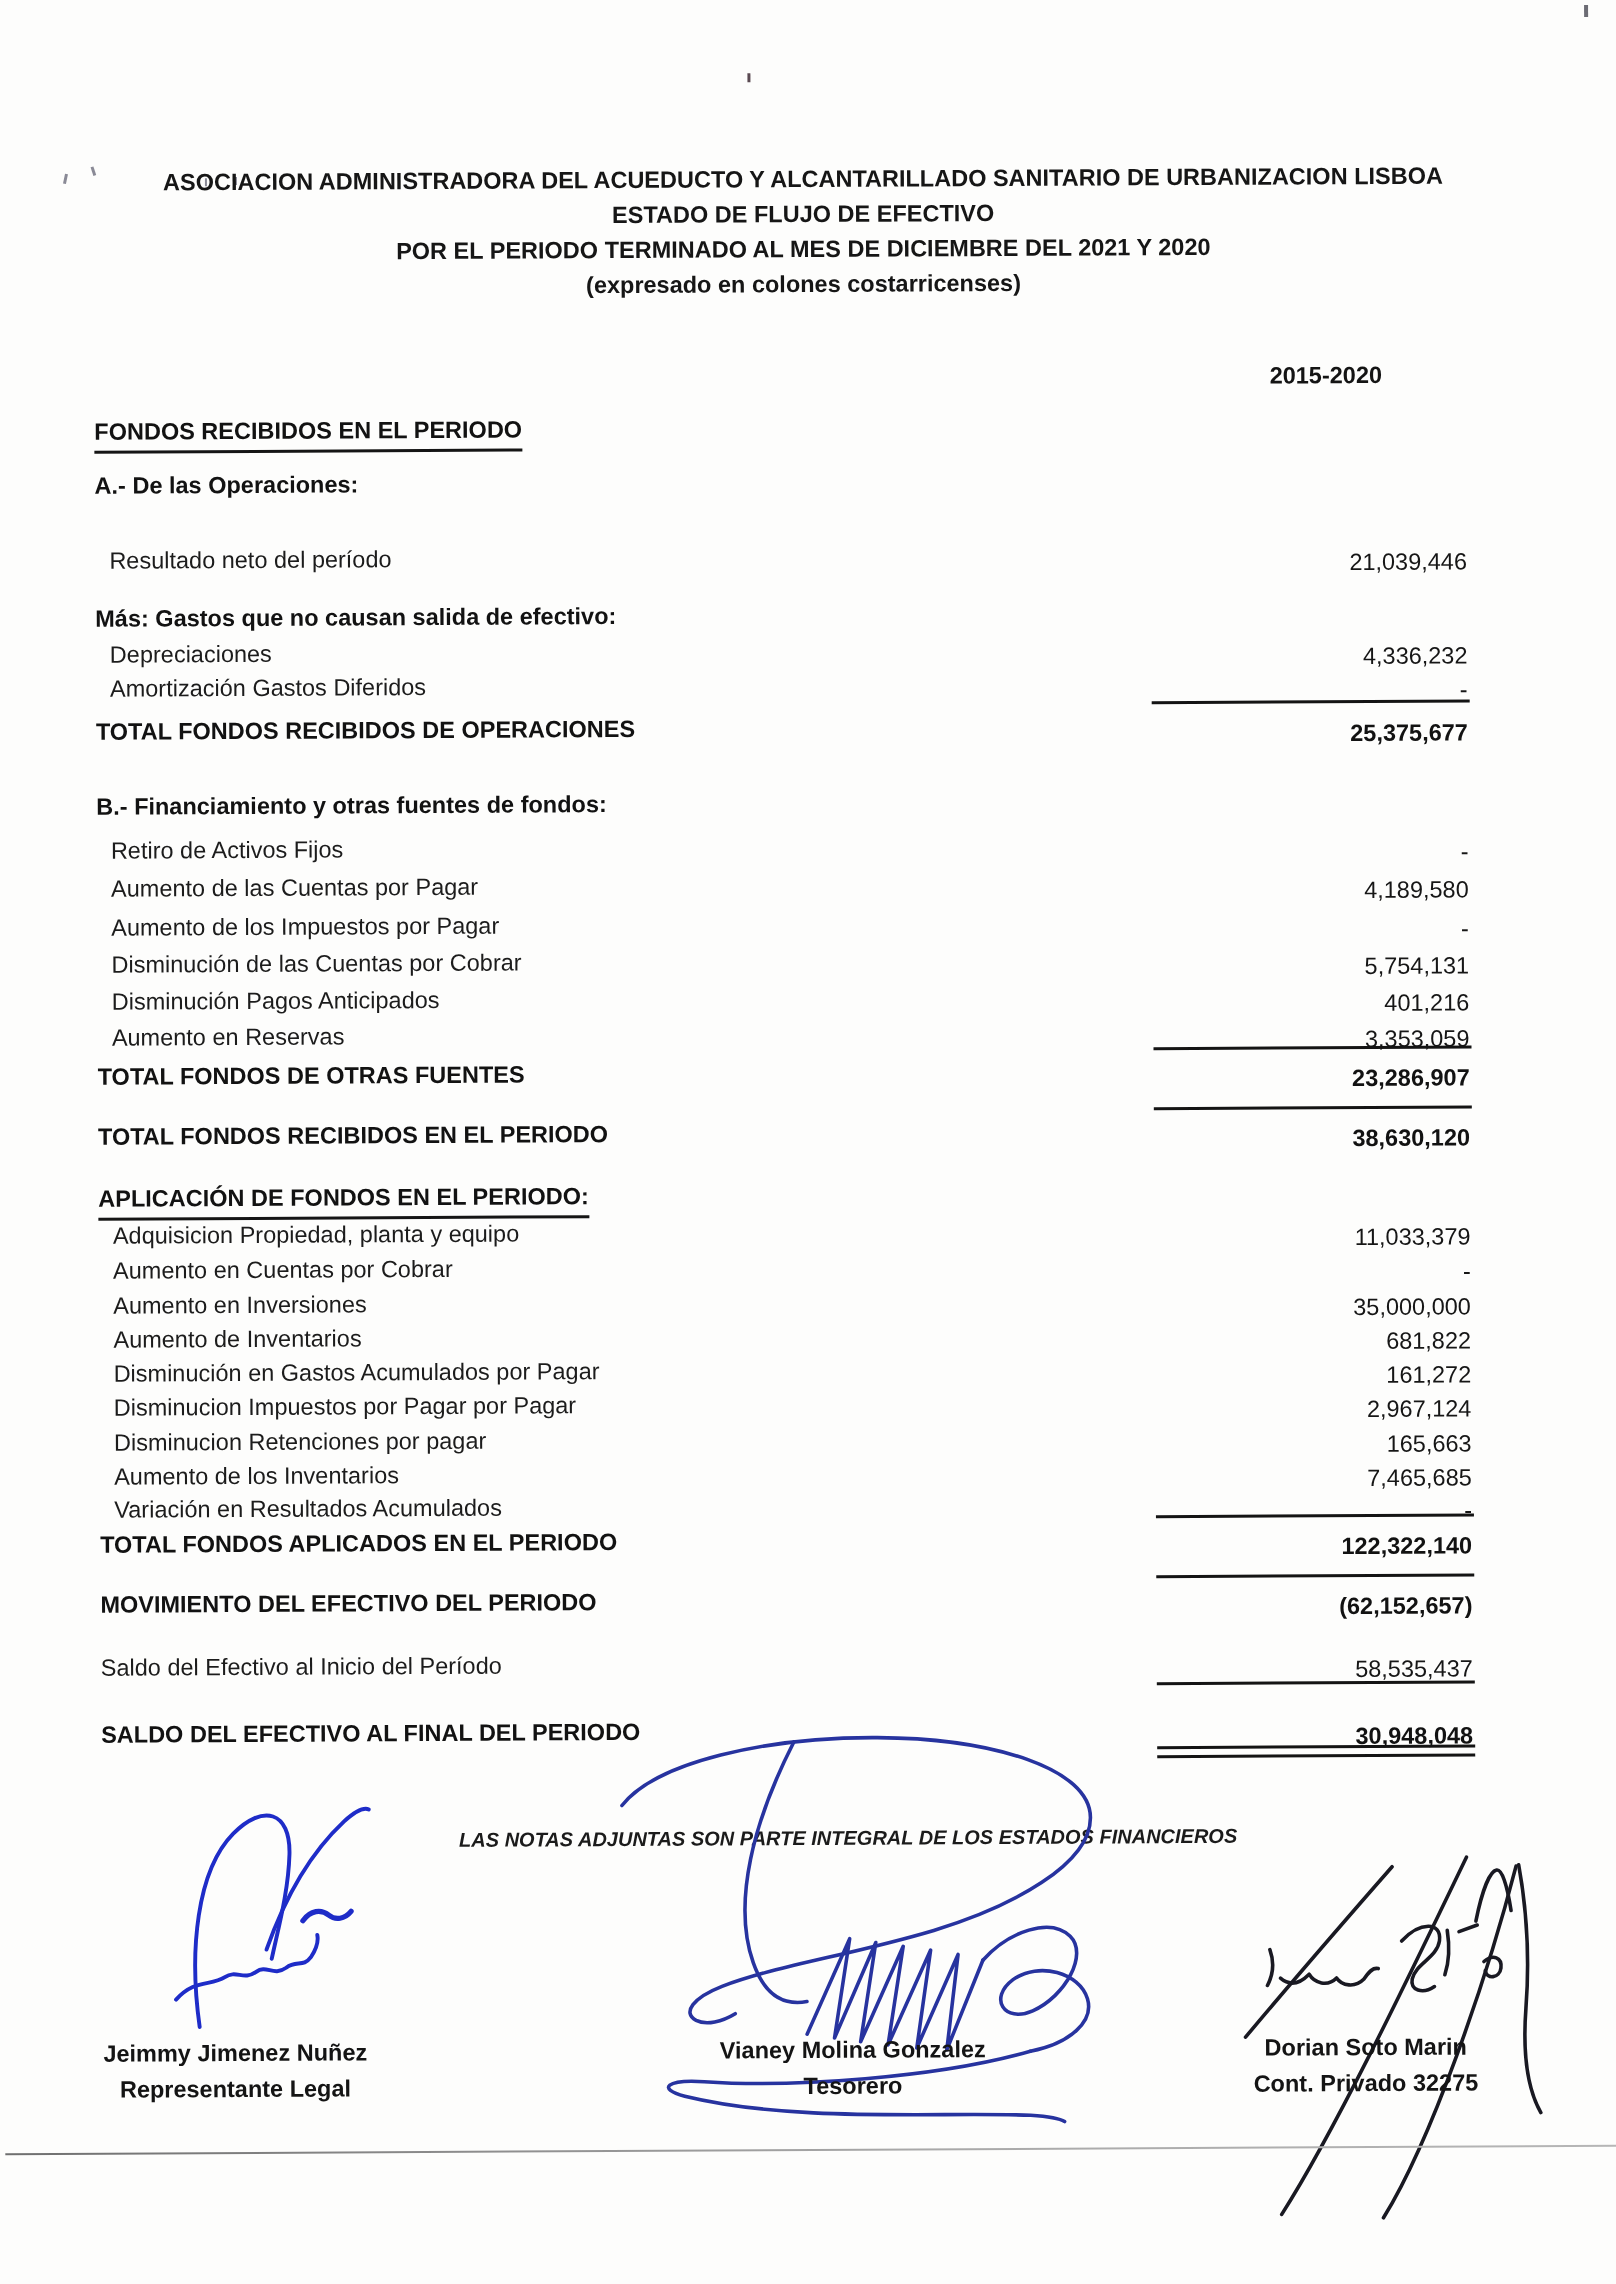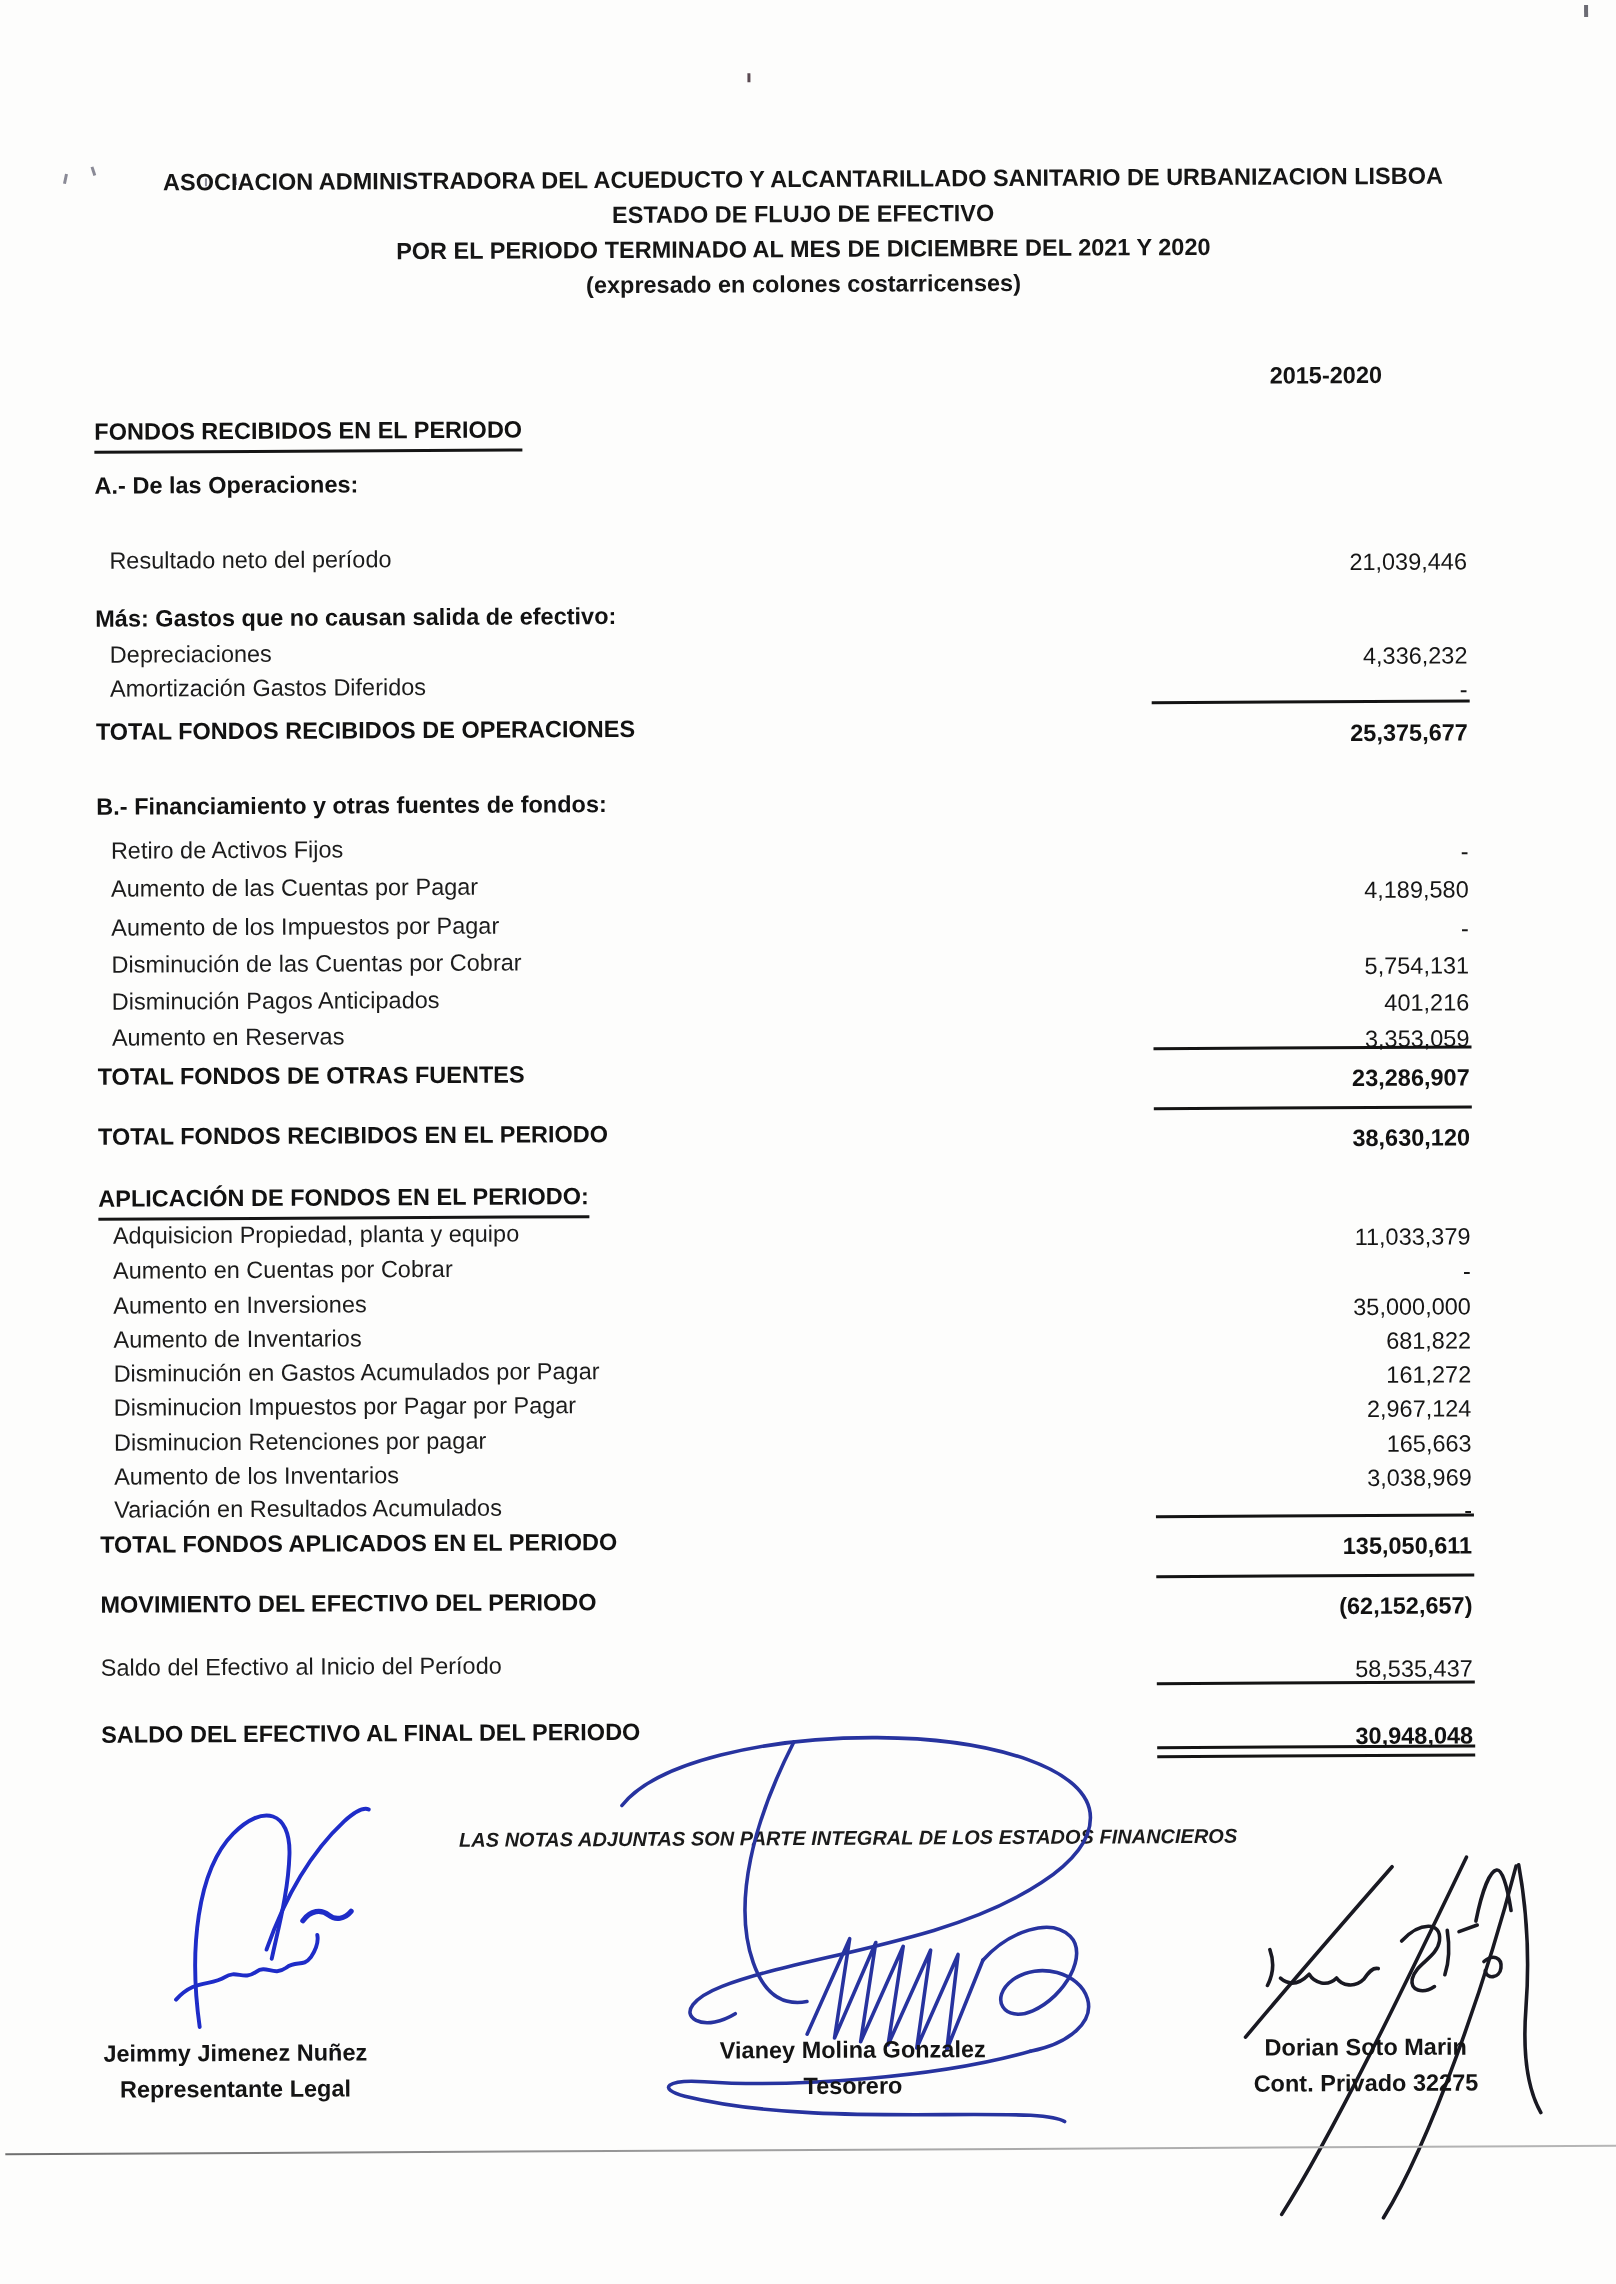--- a/index.html
+++ b/index.html
@@ -138,30 +138,30 @@
   <div class="row item" style="top:1391px">
     <span class="lbl">Disminucion Impuestos por Pagar por Pagar</span>
     <span class="val">2,967,124</span>
   </div>
   <div class="row item" style="top:1426px">
     <span class="lbl">Disminucion Retenciones por pagar</span>
     <span class="val">165,663</span>
   </div>
   <div class="row item" style="top:1460px">
     <span class="lbl">Aumento de los Inventarios</span>
-    <span class="val">3,038,969</span>
+    <span class="val">7,465,685</span>
   </div>
   <div class="row item" style="top:1493px">
     <span class="lbl">Variación en Resultados Acumulados</span>
     <span class="val">-</span>
   </div>
   <div class="rule" style="top:1517px"></div>
   <div class="row tot" style="top:1528px">
     <span class="lbl">TOTAL FONDOS APLICADOS EN EL PERIODO</span>
-    <span class="val">135,050,611</span>
+    <span class="val">122,322,140</span>
   </div>
   <div class="rule" style="top:1577px"></div>
   <div class="row tot" style="top:1588px">
     <span class="lbl">MOVIMIENTO DEL EFECTIVO DEL PERIODO</span>
     <span class="val">(62,152,657)</span>
   </div>
   <div class="row" style="top:1651px">
     <span class="lbl">Saldo del Efectivo al Inicio del Período</span>
     <span class="val">58,535,437</span>
   </div>

